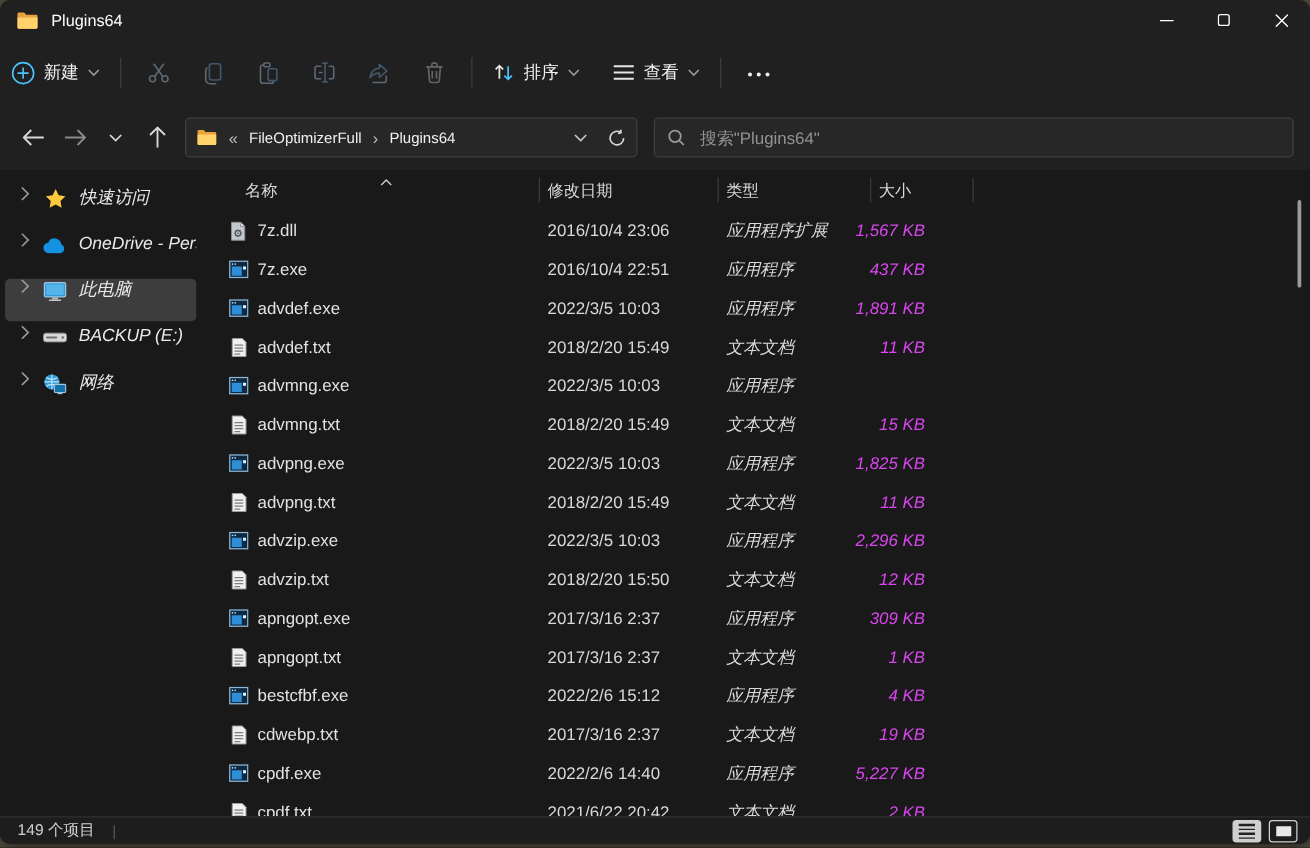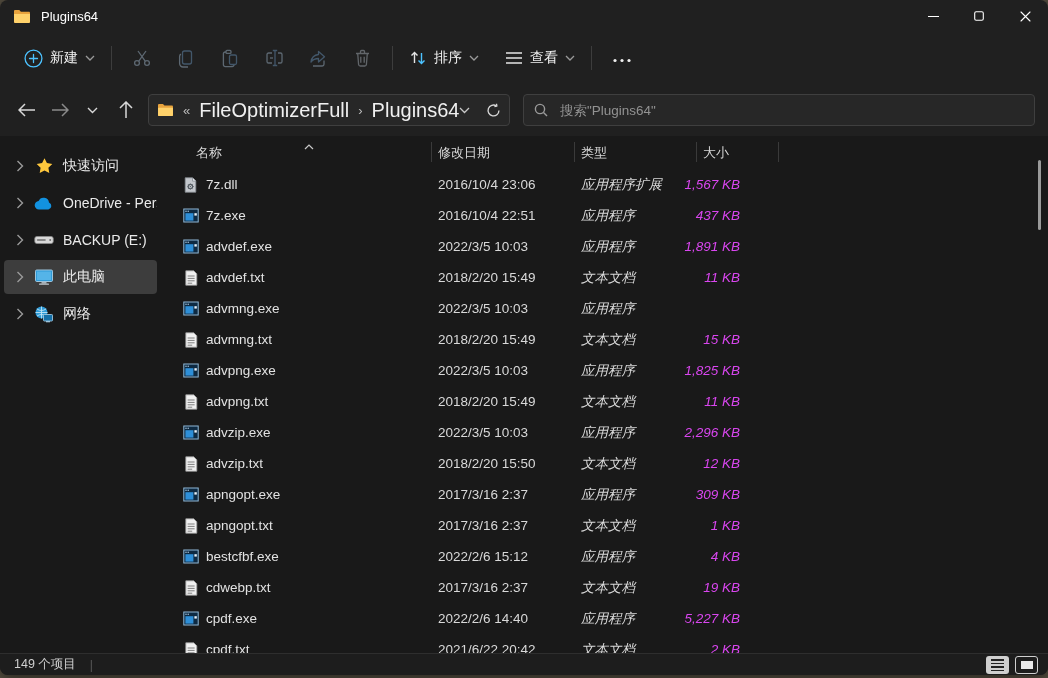--- a/index.html
+++ b/index.html
@@ -15,53 +15,53 @@
     box-shadow:0 2px 14px rgba(0,0,0,.6);
     color:#e8e8e8;
   }
   
   .titlebar{height:32px;display:flex;align-items:center;position:relative;}
   .titlebar .app-icon{margin-left:13px;display:flex;}
   .titlebar .title{margin-left:10px;font-size:13px;color:#ffffff;}
   .win-controls{position:absolute;right:0;top:0;height:32px;display:flex;}
   .win-btn{width:46px;height:32px;display:flex;align-items:center;justify-content:center;}
   
-  .toolbar{height:52px;display:flex;align-items:center;padding-left:16px;}
+  .toolbar{height:52px;display:flex;align-items:center;padding-left:1px;}
   .tb-group{display:flex;align-items:center;}
   .tb-btn{display:flex;align-items:center;gap:7px;padding:6px 8px;border-radius:4px;}
   .tb-btn .lbl{font-size:14px;color:#f2f2f2;}
   .tb-iconbtn{width:44px;height:36px;display:flex;align-items:center;justify-content:center;opacity:.55;}
   .tb-divider{width:1px;height:24px;background:#3d3d3d;margin:0 8px;}
   .chev{display:flex;align-items:center;}
   .more-btn{padding:4px 12px;font-size:16px;color:#f0f0f0;letter-spacing:2px;font-weight:bold;}
   
   .navbar{height:52px;display:flex;align-items:center;padding:0 10px;}
   .nav-btn{width:33px;height:33px;display:flex;align-items:center;justify-content:center;border-radius:4px;}
   .addressbar{
     width:362px;height:32px;margin-left:6px;background:#272727;border:1px solid #3f3f3f;
     border-radius:4px;display:flex;align-items:center;padding:0 8px;box-sizing:border-box;
   }
-  .addressbar .crumb{font-size:20px;color:#f0f0f0;white-space:nowrap;}
+  .addressbar .crumb{font-size:12px;color:#f0f0f0;white-space:nowrap;}
   .addressbar .sep{color:#bdbdbd;font-size:13px;margin:0 9px;}
   .addressbar .spacer{flex:1;}
   .searchbar{
     flex:1;height:32px;margin-left:13px;margin-right:3px;background:#272727;border:1px solid #3f3f3f;
     border-radius:4px;display:flex;align-items:center;padding:0 10px;box-sizing:border-box;
   }
   .searchbar input{
     flex:1;background:transparent;border:none;outline:none;color:#e8e8e8;
     font-size:13.5px;margin-left:10px;font-family:inherit;
   }
   .searchbar input::placeholder{color:#929292;}
   
   .main{position:absolute;top:136px;bottom:22px;left:0;right:0;background:#191919;display:flex;}
   .sidebar{width:161px;padding-top:10px;box-sizing:border-box;flex:none;overflow:hidden;}
   .side-item{
-    height:34px;margin:3px 4px;display:flex;align-items:center;border-radius:4px;
-    padding-left:8px;white-space:nowrap;overflow:hidden;
+    height:34px;margin:3px 4px;display:flex;align-items:flex-start;border-radius:4px;
+    padding-left:8px;white-space:nowrap;overflow:hidden;font-style:italic;
   }
   .side-item.selected{background:#3d3d3d;}
   .side-item .s-chev{width:16px;display:flex;align-items:center;justify-content:center;flex:none;}
   .side-item .s-icon{width:20px;height:20px;margin-left:6px;display:flex;align-items:center;justify-content:center;flex:none;}
   .side-item .s-label{margin-left:9px;font-size:14px;color:#eaeaea;}
   
   .list{flex:1;position:relative;overflow:hidden;}
   .list-header{position:absolute;top:0;left:0;right:0;height:33px;}
   .col-label{position:absolute;top:8px;font-size:13px;color:#d8d8d8;}
   .col-sep{position:absolute;top:6px;width:1px;height:20px;background:#3a3a3a;}
@@ -291,50 +291,50 @@
               <path d="M1.5 1l5 5-5 5"></path>
             </svg>
           </span>
           <span class="s-icon">
             <svg width="20" height="14" viewBox="0 0 20 14">
               <path d="M5.2 13.5a4.2 4.2 0 0 1-.6-8.4A5.4 5.4 0 0 1 15 6.6a3.6 3.6 0 0 1-.6 6.9z" fill="#1292e0"></path>
             </svg>
           </span>
           <span class="s-label">OneDrive - Personal</span>
         </div>
-        <div class="side-item">
-          <span class="s-chev">
-            <svg width="8" height="12" viewBox="0 0 8 12" fill="none" stroke="#9a9a9a" stroke-width="1.4">
-              <path d="M1.5 1l5 5-5 5"></path>
-            </svg>
-          </span>
-          <span class="s-icon">
-            <svg width="20" height="12" viewBox="0 0 20 12">
-              <rect x="0.8" y="2.5" width="18.4" height="7" rx="2" fill="#d8d8d8" stroke="#8e8e8e" stroke-width="0.8"></rect>
-              <rect x="2.8" y="5.2" width="9" height="1.6" rx="0.8" fill="#6f6f6f"></rect>
-              <circle cx="16.2" cy="6" r="1" fill="#6f6f6f"></circle>
-            </svg>
-          </span>
-          <span class="s-label">BACKUP (E:)</span>
-        </div>
         <div class="side-item selected">
           <span class="s-chev">
             <svg width="8" height="12" viewBox="0 0 8 12" fill="none" stroke="#9a9a9a" stroke-width="1.4">
               <path d="M1.5 1l5 5-5 5"></path>
             </svg>
           </span>
           <span class="s-icon">
             <svg width="20" height="18" viewBox="0 0 20 18">
               <rect x="1.5" y="2" width="17" height="11.5" rx="1.2" fill="#2f9bd8" stroke="#9fc6de" stroke-width="1"></rect>
               <rect x="3" y="3.5" width="14" height="8.5" fill="#55b4e8"></rect>
               <rect x="7.5" y="13.8" width="5" height="1.8" fill="#a9b3bb"></rect>
               <rect x="5" y="15.6" width="10" height="1.2" rx="0.6" fill="#c2cbd2"></rect>
             </svg>
           </span>
           <span class="s-label">此电脑</span>
+        </div>
+        <div class="side-item">
+          <span class="s-chev">
+            <svg width="8" height="12" viewBox="0 0 8 12" fill="none" stroke="#9a9a9a" stroke-width="1.4">
+              <path d="M1.5 1l5 5-5 5"></path>
+            </svg>
+          </span>
+          <span class="s-icon">
+            <svg width="20" height="12" viewBox="0 0 20 12">
+              <rect x="0.8" y="2.5" width="18.4" height="7" rx="2" fill="#d8d8d8" stroke="#8e8e8e" stroke-width="0.8"></rect>
+              <rect x="2.8" y="5.2" width="9" height="1.6" rx="0.8" fill="#6f6f6f"></rect>
+              <circle cx="16.2" cy="6" r="1" fill="#6f6f6f"></circle>
+            </svg>
+          </span>
+          <span class="s-label">BACKUP (E:)</span>
         </div>
         <div class="side-item">
           <span class="s-chev">
             <svg width="8" height="12" viewBox="0 0 8 12" fill="none" stroke="#9a9a9a" stroke-width="1.4">
               <path d="M1.5 1l5 5-5 5"></path>
             </svg>
           </span>
           <span class="s-icon">
             <svg width="20" height="18" viewBox="0 0 20 18">
               <circle cx="7.5" cy="7.5" r="6" fill="#2f9bd8"></circle>

